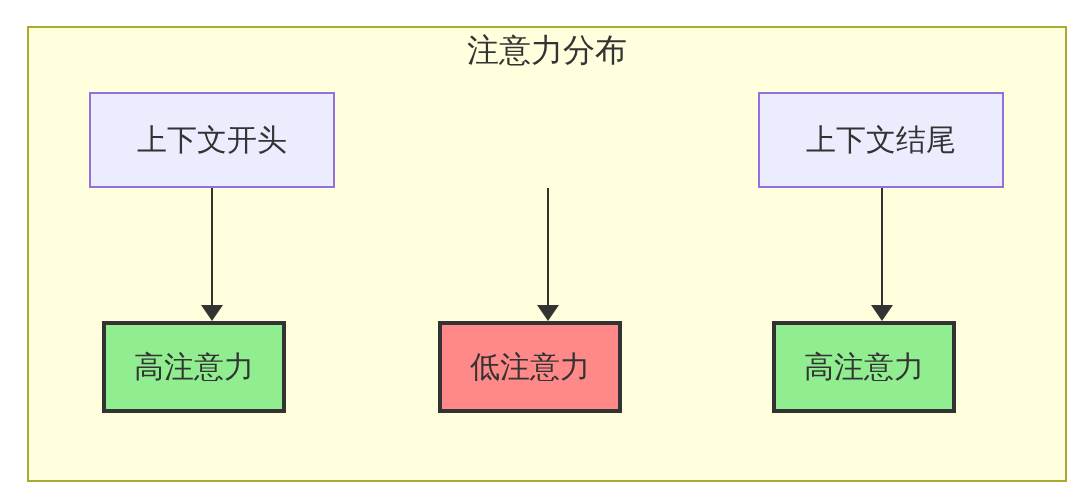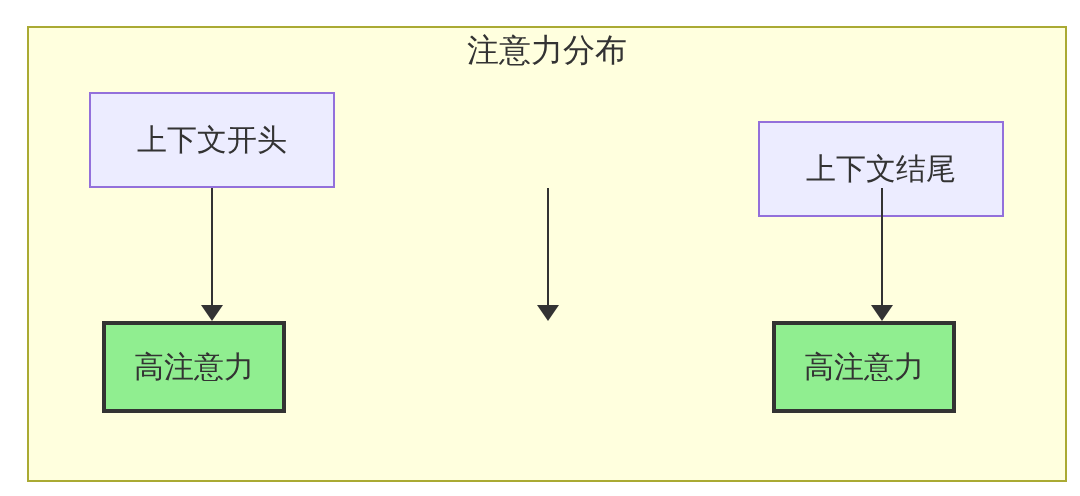--- a/index.html
+++ b/index.html
@@ -43,21 +43,21 @@
   }
   .source {
     top: 92px;
     width: 246px;
     height: 96px;
     background: var(--node-bg, #ececff);
     border: 2px solid var(--node-border, #9370db);
   }
   .source.c1 { left: 89px; }
   .source.c2 { left: 425px; }
-  .source.c3 { left: 758px; margin-top: 29px; }
+  .source.c3 { left: 758px; }
   .result {
     top: 321px;
     width: 184px;
     height: 92px;
     border: 4px solid var(--result-border, #333333);
   }
   .result.c1 { left: 102px; }
   .result.c2 { left: 438px; }
   .result.c3 { left: 772px; }
   .high { background: var(--high-bg, #90ee90); }
@@ -100,20 +100,21 @@
   <div class="arrow c1">
     <div class="shaft"></div>
     <div class="head"></div>
   </div>
   <div class="node result c1 high">高注意力</div>
 
   <div class="arrow c2">
     <div class="shaft"></div>
     <div class="head"></div>
   </div>
+  <div class="node result c2 low">低注意力</div>
 
   <div class="node source c3">上下文结尾</div>
   <div class="arrow c3">
     <div class="shaft"></div>
     <div class="head"></div>
   </div>
   <div class="node result c3 high">高注意力</div>
 
 </div>
 

